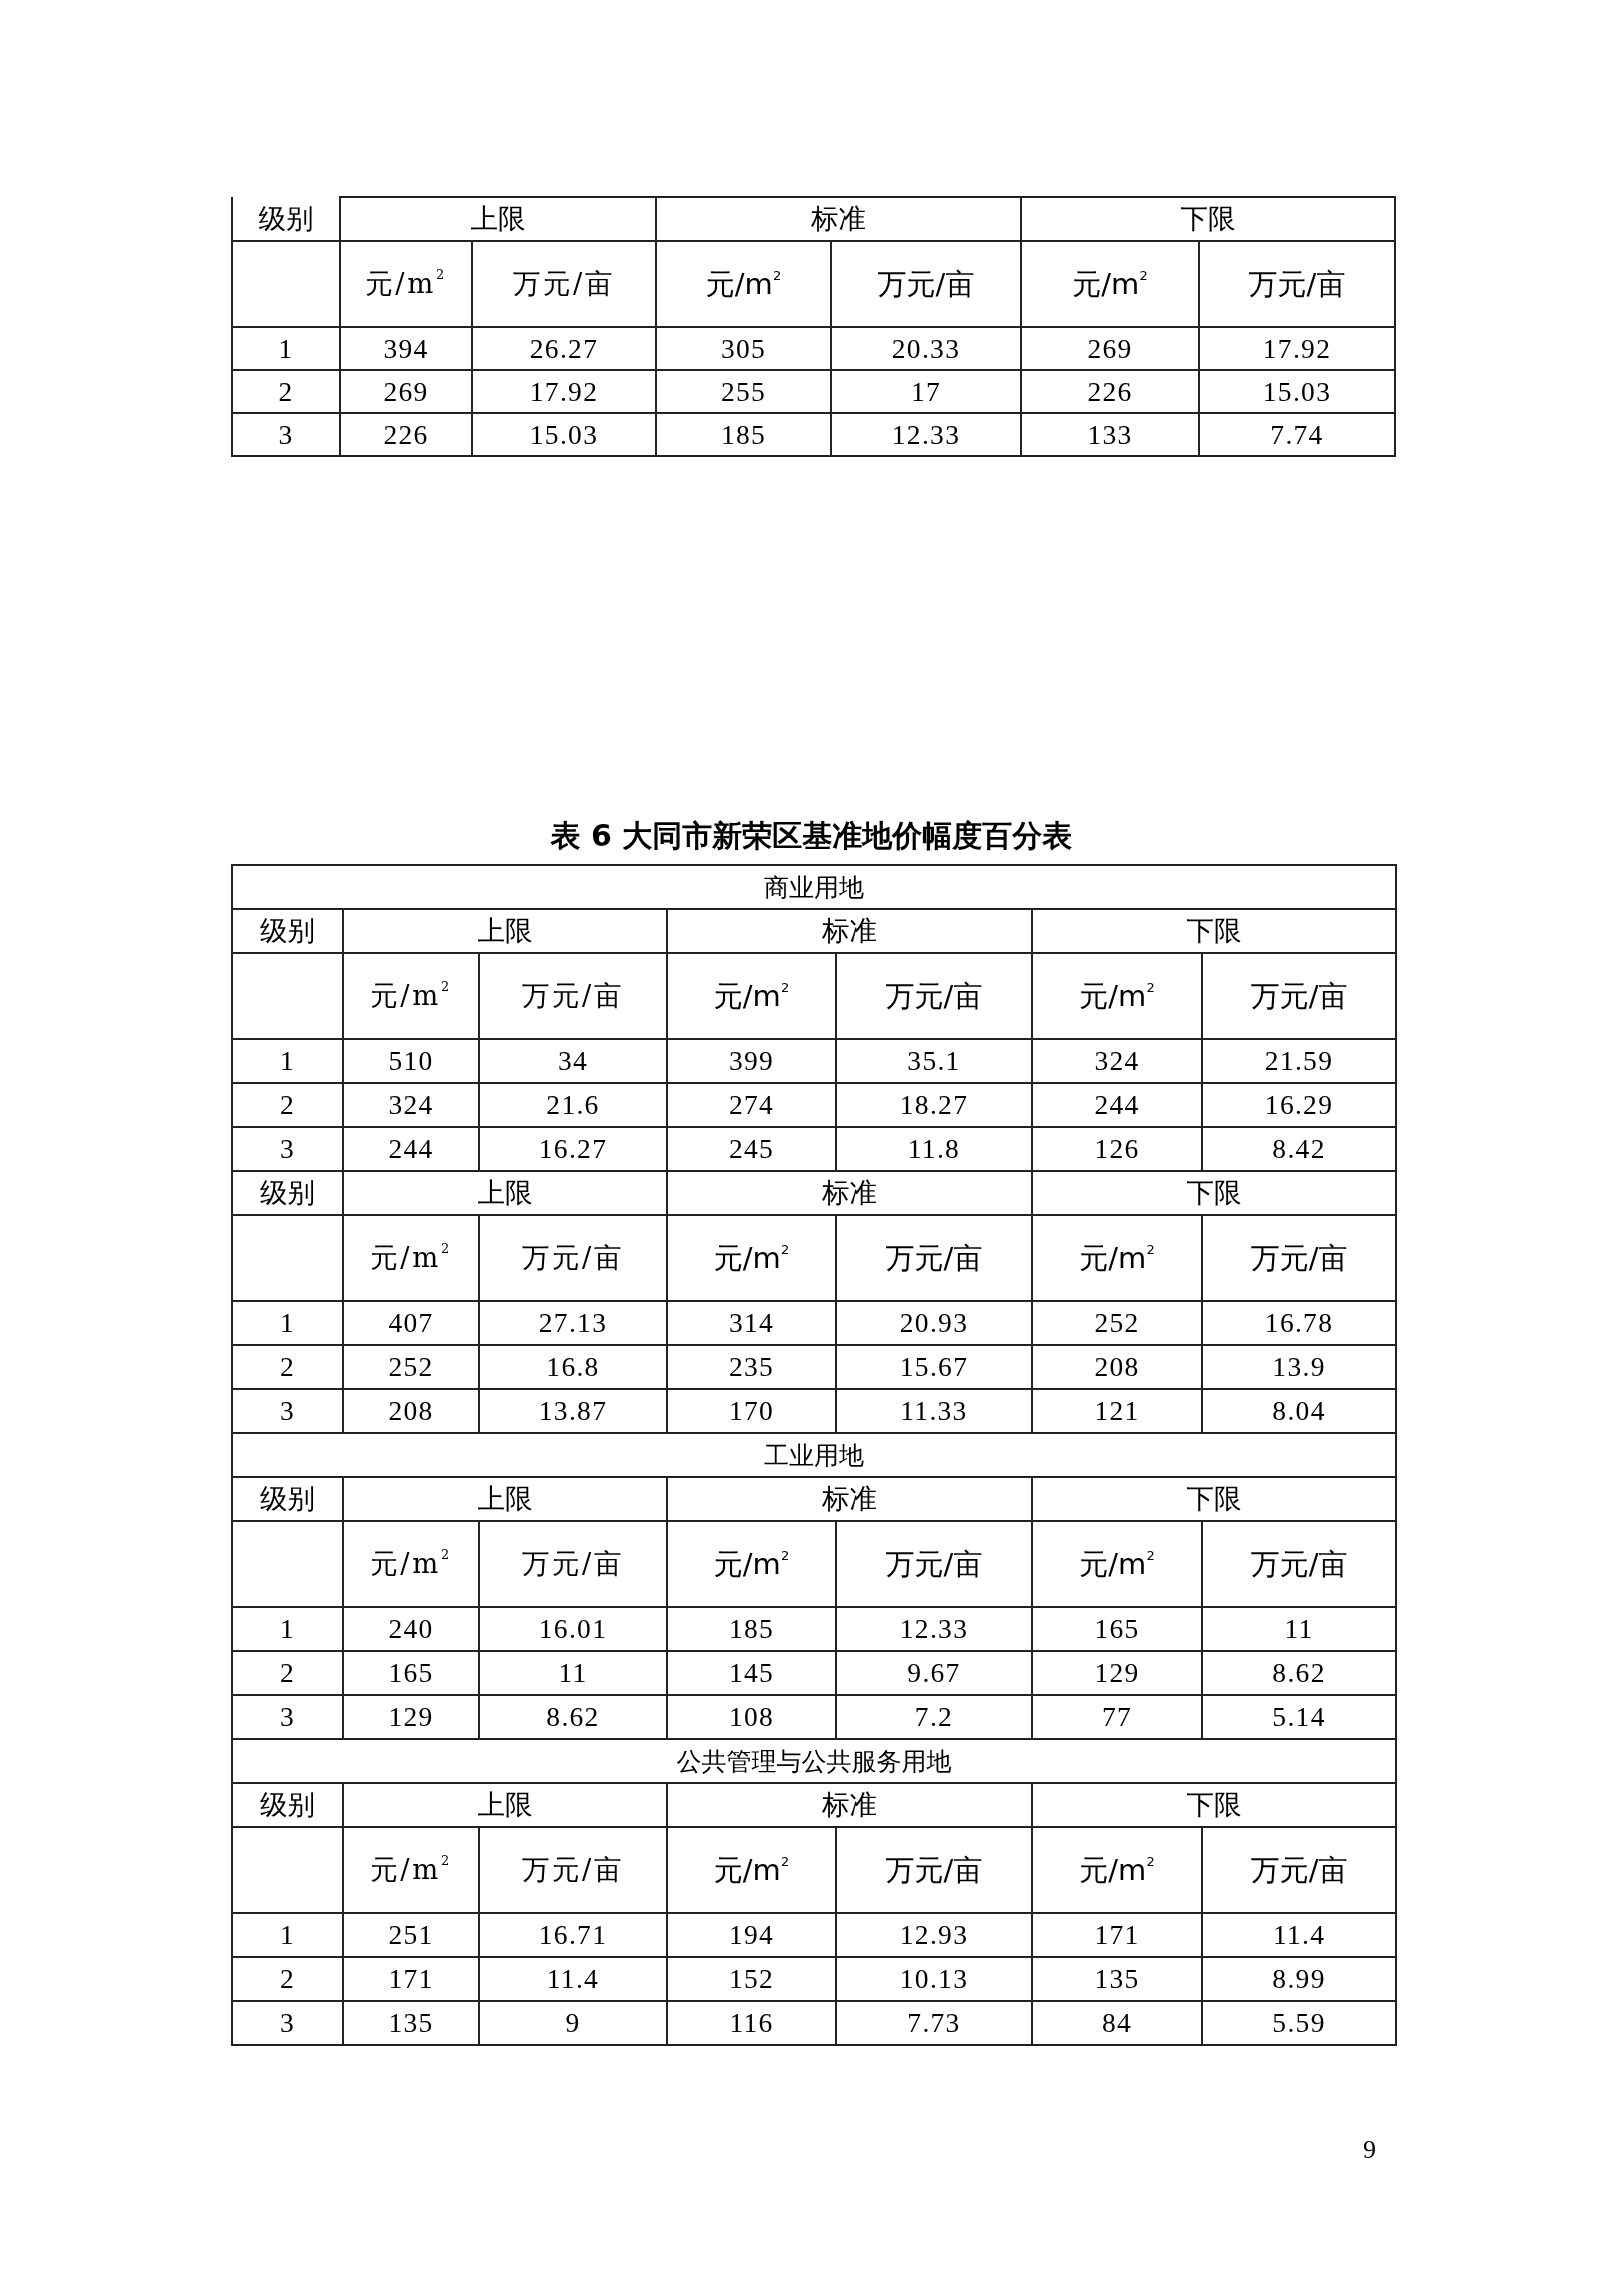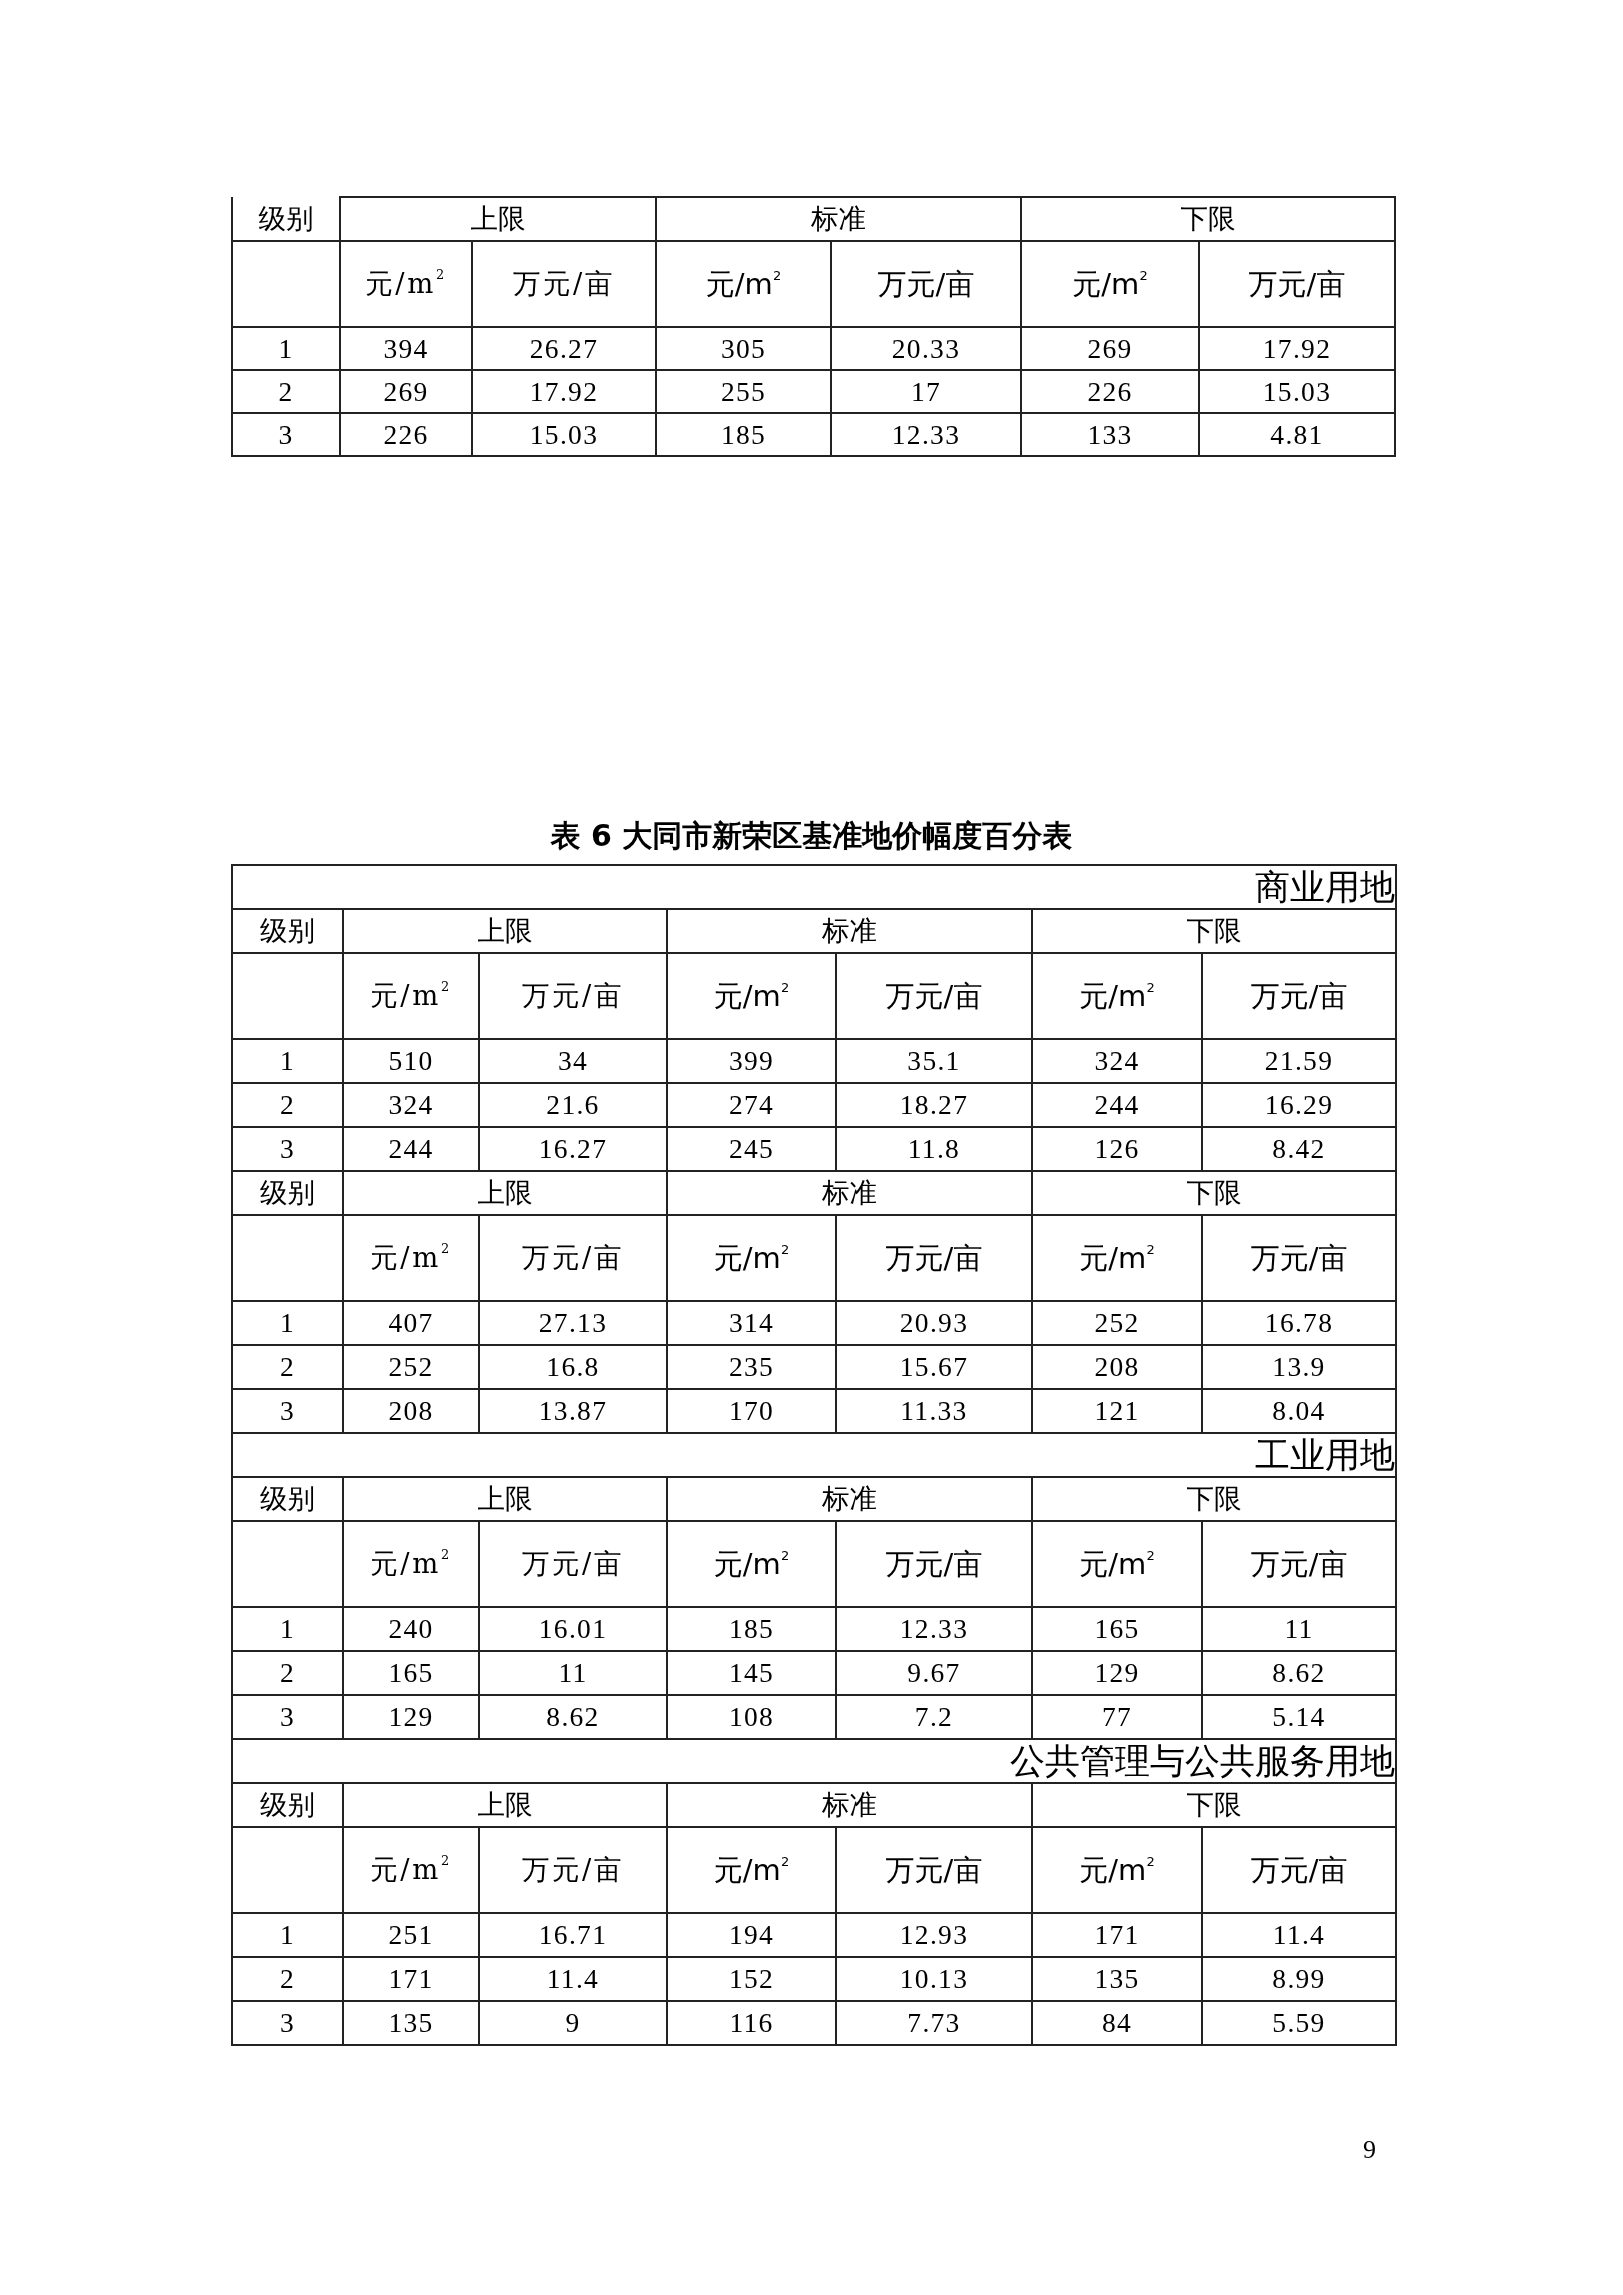--- a/index.html
+++ b/index.html
@@ -5,21 +5,21 @@
   html, body { margin:0; padding:0; background:#ffffff; }
   body { width:1623px; height:2295px; position:relative; overflow:hidden;
          font-family:"DejaVu Serif","Liberation Serif",serif; color:#000; }
   table { border-collapse:collapse; position:absolute; table-layout:fixed; }
   td { border:2px solid #222; text-align:center; vertical-align:middle; padding:0;
        font-size:27.5px; line-height:1; }
   .num { font-family:"Liberation Serif","DejaVu Serif",serif; font-size:29px; letter-spacing:1.3px; }
   .unit-b { font-family:"DejaVu Sans","Liberation Sans",sans-serif; font-size:29px; }
   .unit-s { font-family:"DejaVu Serif","Liberation Serif",serif; font-size:27.5px; letter-spacing:2.6px; }
   sup { font-size:13px; vertical-align:14.4px; line-height:0; }
-  .sec td { font-family:"DejaVu Sans","Liberation Sans",sans-serif; font-size:35px;text-align:right; }
+  .sec td { font-family:"DejaVu Sans","Liberation Sans",sans-serif; font-size:25px; }
   .hdr td { font-family:"DejaVu Sans","Liberation Sans",sans-serif; font-size:27.5px;margin-top:12px; }
   #top-table { left:231px; top:196px; width:1162px; }
   #top-table tr.r1 td { height:42px; }
   #top-table tr.r2 td { height:84px; }
   #top-table tr.rd td { height:41px; }
   #top-table td.nolefttop { border-top:none; }
   #t6 { left:231px; top:864px; width:1162px; }
   #t6 tr.sec td { height:42px; }
   #t6 tr.r1 td { height:42px; }
   #t6 tr.r2 td { height:84px; }
@@ -75,21 +75,21 @@
     <td>226</td>
     <td>15.03</td>
   </tr>
   <tr class="rd num">
     <td>3</td>
     <td>226</td>
     <td>15.03</td>
     <td>185</td>
     <td>12.33</td>
     <td>133</td>
-    <td>4.81</td>
+    <td>7.74</td>
   </tr>
 </tbody>
   </table>
 
 <div id="t6-title">表 6  大同市新荣区基准地价幅度百分表</div>
 
 <table id="t6">
   <colgroup>
     <col style="width:111px">
       <col style="width:136px">

